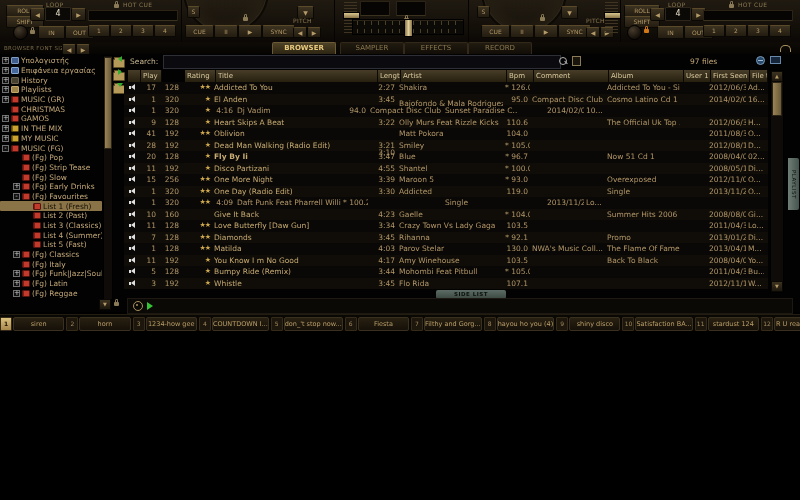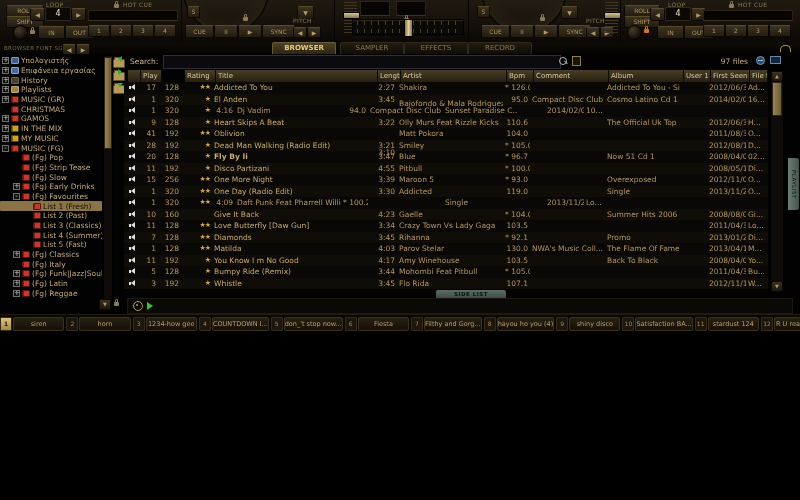--- a/index.html
+++ b/index.html
@@ -363,21 +363,21 @@
       </div>
     <div class="strip-icn" style="top:28px">
         <span class="fold"></span>
         <span class="garrow" style="transform:rotate(90deg)"></span>
       </div>
 
     <div class="ab" id="search-label" style="top:3px">Search:</div>
     <input class="ab" id="search-input" style="top: 1px;" value="">
     <div class="mini-icn mag" style="left:559px;top:3px"></div>
     <div class="mini-icn" style="left:572px;top:2px;width:7px;height:8px;border:1px solid #8a7a56;background:#1a150c"></div>
-    <div class="ab" style="left:690px;top:3px;width:58px;text-align:right;color:#c3a878;font-size:7.5px">97 files</div>
+    <div class="ab" style="left:690px;top:3px;width:58px;text-align:left;color:#c3a878;font-size:7.5px">97 files</div>
     <div class="mini-icn glb" style="left:756px;top:2px"></div>
     <div class="mini-icn scrn" style="left:770px;top:2px"></div>
 
     <div class="ab" id="table-header" style="top:16px">
         <div class="hcell" style="width: 13px;"></div>
         <div class="hcell" style="width: 21px;">Play</div>
         <div class="hcell" style="width: 23px; margin-top: 26px;">Bitrat</div>
         <div class="hcell" style="width: 31px;">Rating</div>
         <div class="hcell" style="width: 162px;">Title</div>
         <div class="hcell" style="width: 23px;">Length</div>
@@ -510,21 +510,21 @@
         </div>
         <div class="trow alt">
           <div class="tcell" style="width: 13px;">
             <div class="spk"></div>
           </div>
           <div class="tcell r" style="width: 21px;">11</div>
           <div class="tcell r" style="width: 23px;">192</div>
           <div class="tcell r stars" style="width: 31px;">★</div>
           <div class="tcell title" style="width: 162px;">Disco Partizani</div>
           <div class="tcell r" style="width: 23px;">4:55</div>
-          <div class="tcell" style="width: 106px;">Pitbull</div>
+          <div class="tcell" style="width: 106px;">Shantel</div>
           <div class="tcell r" style="width: 27px;">* 100.0</div>
           <div class="tcell" style="width: 75px;"></div>
           <div class="tcell" style="width: 75px;"></div>
           <div class="tcell" style="width: 27px;"></div>
           <div class="tcell" style="width: 39px;">2008/05/16</div>
           <div class="tcell" style="width: 18px;">Di...</div>
         </div>
         <div class="trow">
           <div class="tcell" style="width: 13px;">
             <div class="spk"></div>

